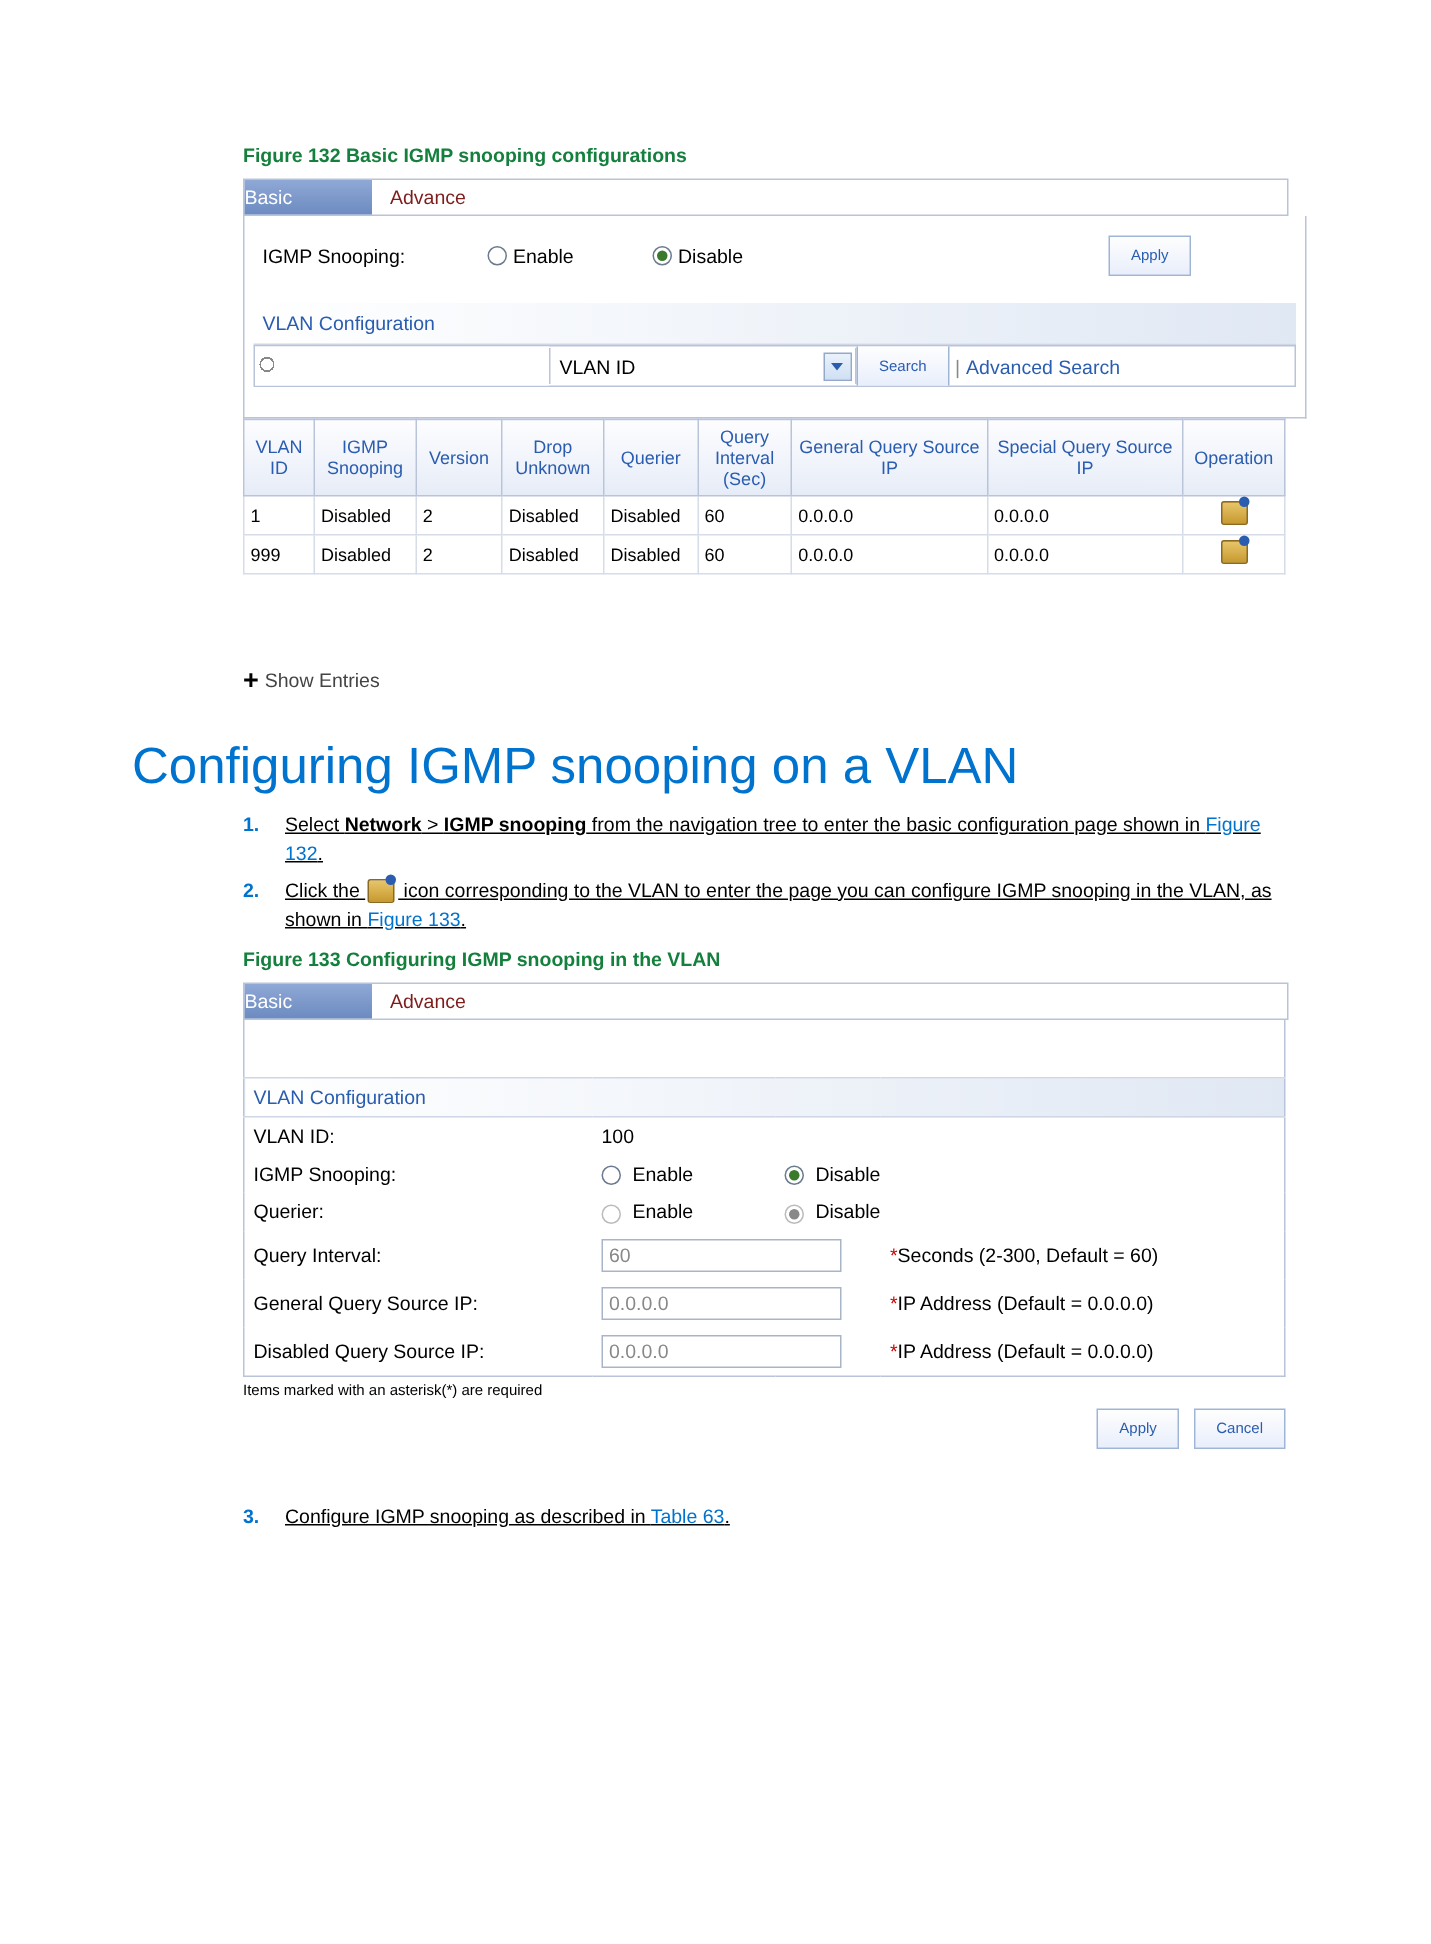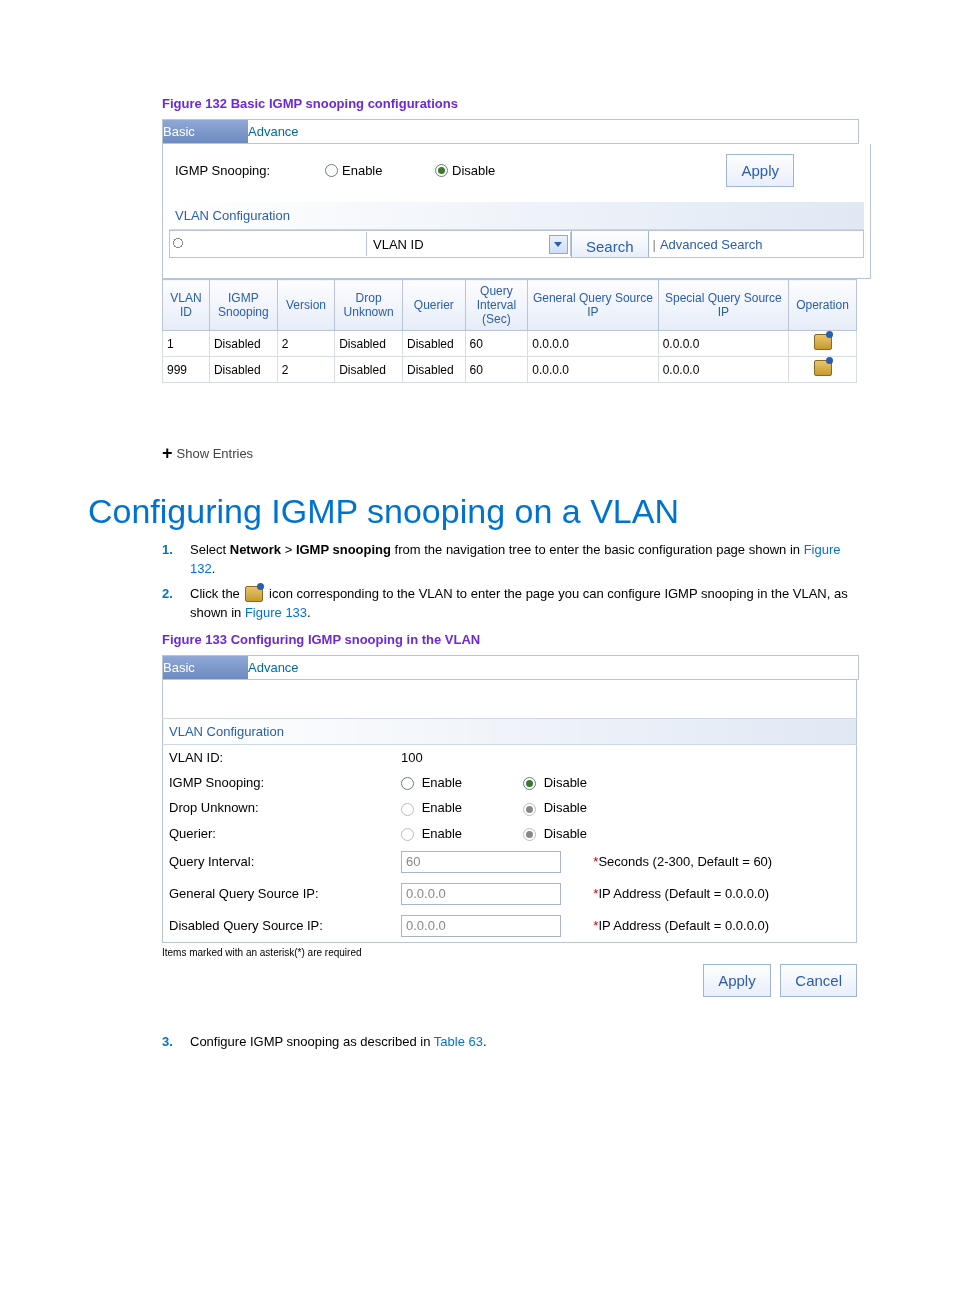--- a/index.html
+++ b/index.html
@@ -10,42 +10,43 @@
     color: #000;
     background: #fff;
     width: 954px;
   }
   .page {
     padding: 90px 88px 40px 88px;
   }
   .figure-caption {
     font-size: 13px;
     font-weight: bold;
-    color: #6d28d9;
+    color: #15803d;
     margin: 6px 0 8px 74px;
   }
   
   .tab-row {
     margin-left: 74px;
     display: flex;
     border: 1px solid #b9c4d9;
     width: 695px;
   }
   .tab {
     padding: 4px 0;
     width: 85px;
     text-align: left;
     font-size: 13px;
   }
   .tab.active {
     background: linear-gradient(#8fa8d6, #6c8bc0);
     color: #fff;
   }
   .tab.inactive {
-    color: #0369a1;
+    color: #7f1d1d;
+    margin-left: 12px;
   }
   .panel {
     margin-left: 74px;
     width: 695px;
   }
   .row {
     display: flex;
     align-items: center;
     height: 28px;
   }
@@ -75,21 +76,21 @@
     border-color: #bbb;
   }
   .radio.disabled.selected::after {
     background: #888;
   }
   .btn {
     border: 1px solid #9fb5d6;
     background: linear-gradient(#fefefe, #e8eefb);
     color: #2a5db0;
     padding: 7px 14px;
-    font-size: 15px;
+    font-size: 10px;
     cursor: pointer;
   }
   .section-title {
     color: #2a5db0;
     font-size: 13px;
     padding: 6px 0 6px 6px;
     border-bottom: 1px solid #cfd6e6;
     background: linear-gradient(to right, #fff, #e0e8f4);
   }
   .search-row {
@@ -197,20 +198,21 @@
     line-height: 1.45;
   }
   ol.steps li .num {
     width: 28px;
     color: #0073cf;
     font-weight: bold;
     flex-shrink: 0;
   }
   ol.steps li .body {
     flex: 1;
+    text-decoration: underline;
   }
   .link { color: #0073cf; }
   .bold { font-weight: bold; }
   .inline-icon {
     display: inline-block;
     vertical-align: middle;
     margin: 0 2px;
     width: 16px; height: 14px;
     background: linear-gradient(#e8c56a,#c79a30);
     border: 1px solid #8a6a20;
@@ -394,29 +396,20 @@
       <tr>
         <td>IGMP Snooping:</td>
         <td style="width:110px">
           <span><span class="radio"></span> <span>Enable</span></span>
         </td>
         <td colspan="2">
           <span><span class="radio selected"></span> <span>Disable</span></span>
         </td>
       </tr>
       <tr>
-        <td>Drop Unknown:</td>
-        <td>
-          <span><span class="radio disabled"></span> <span>Enable</span></span>
-        </td>
-        <td colspan="2">
-          <span><span class="radio disabled selected"></span> <span>Disable</span></span>
-        </td>
-      </tr>
-      <tr>
         <td>Querier:</td>
         <td>
           <span><span class="radio disabled"></span> <span>Enable</span></span>
         </td>
         <td colspan="2">
           <span><span class="radio disabled selected"></span> <span>Disable</span></span>
         </td>
       </tr>
       <tr>
         <td>Query Interval:</td>

